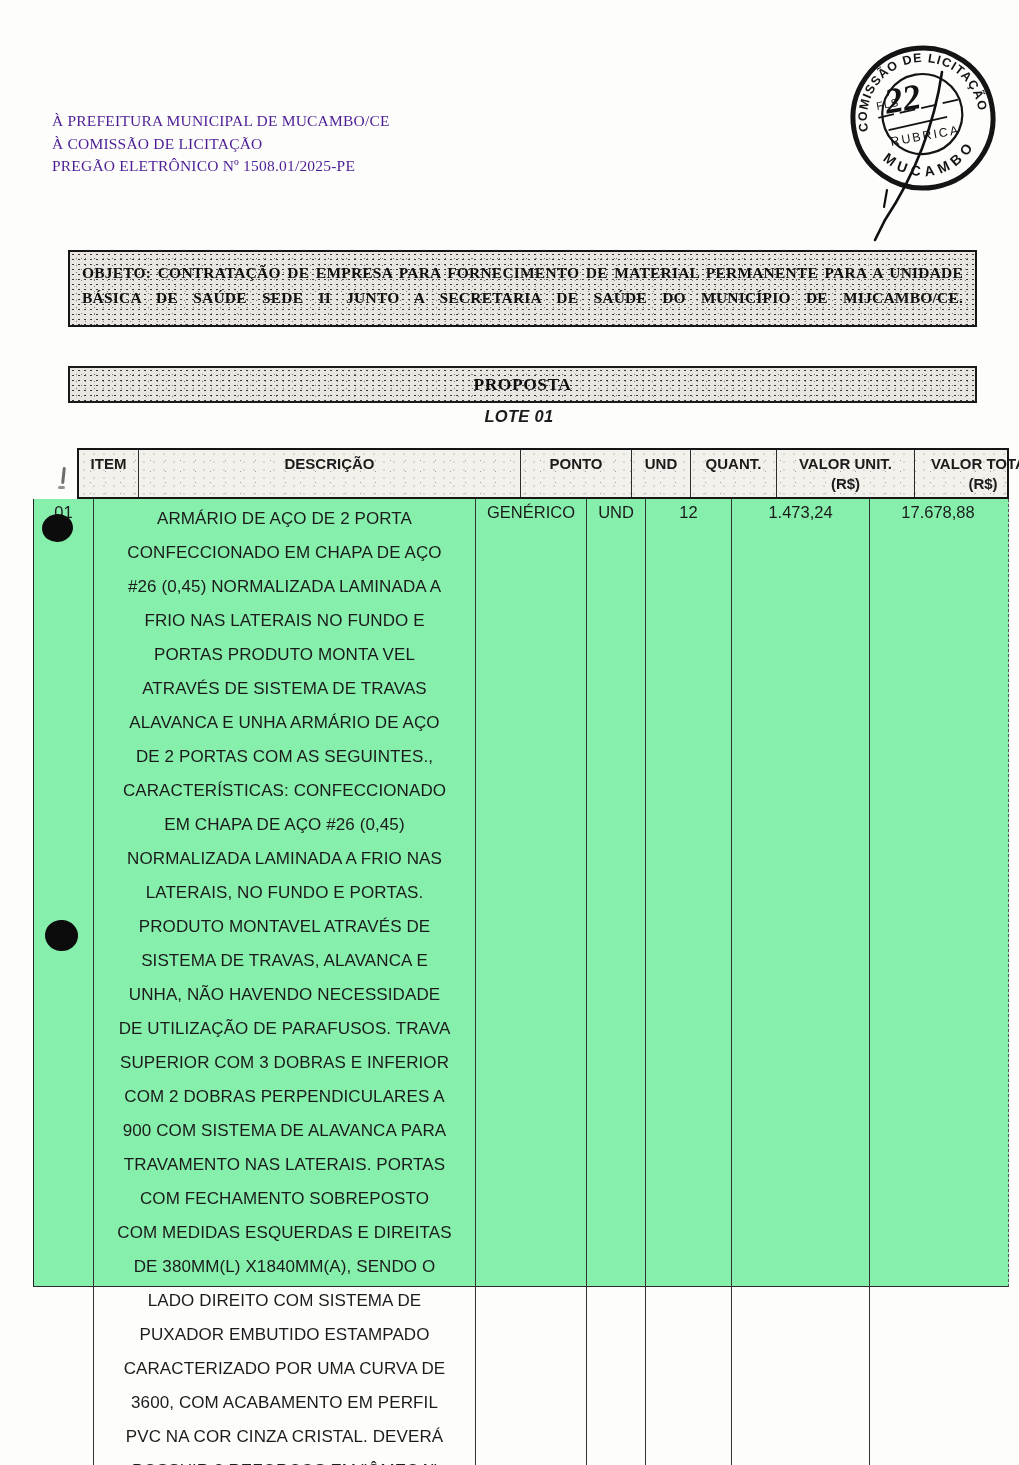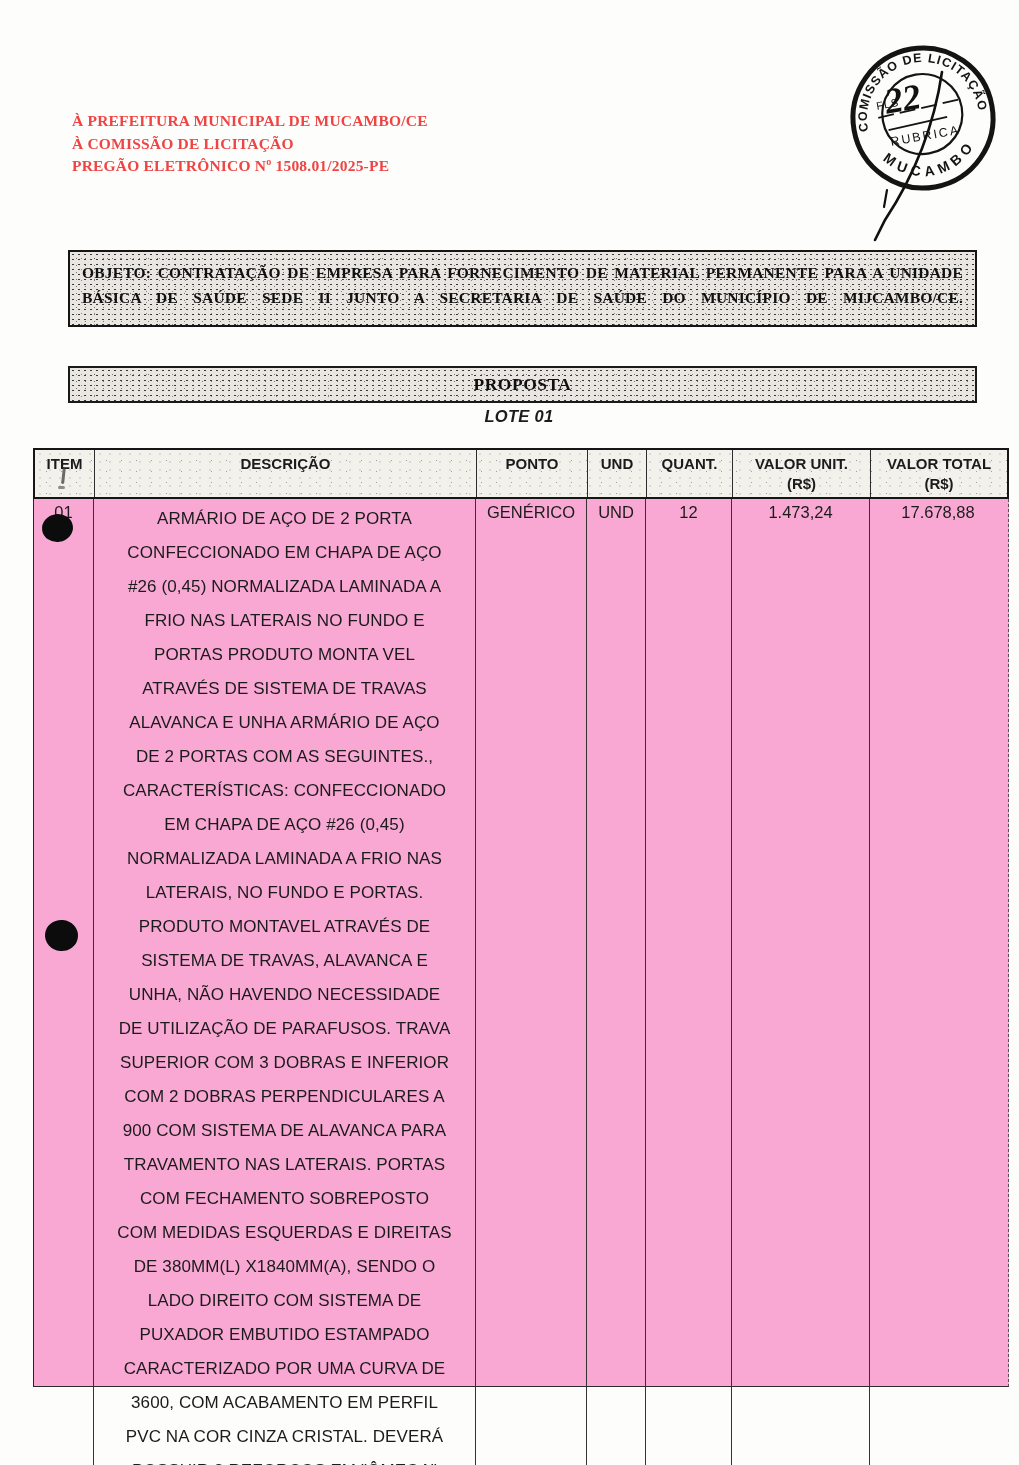--- a/index.html
+++ b/index.html
@@ -4,23 +4,23 @@
 <style>
   html,body { margin:0; padding:0; background:#888; }
   .page {
     position:relative; width:1019px; height:1465px; margin:0 auto;
     background:#fdfdfc; overflow:hidden;
     font-family:"Liberation Sans", sans-serif; color:#1b1b1b;
   }
 
   
   .doc-header {
-    position:absolute; left:72px; top:110px;
-    font-family:"Liberation Serif", serif; font-weight:700;
-    font-size:15.5px; line-height:22.5px; letter-spacing:.2px; color:#ef4444;
+    position:absolute; left:52px; top:110px;
+    font-family:"Liberation Serif", serif; font-weight:400;
+    font-size:15.5px; line-height:22.5px; letter-spacing:.2px; color:#4c1d95;
   }
 
   
   .speckle-dark {
     background-color:#e9e6e1;
     background-image:
       radial-gradient(rgba(25,25,25,.85) .6px, transparent .95px),
       radial-gradient(rgba(60,60,60,.65) .5px, transparent .8px),
       radial-gradient(rgba(20,20,20,.45) .7px, transparent 1px);
     background-size:6px 5px, 9px 7px, 13px 11px;
@@ -54,33 +54,33 @@
 
   .lote-title {
     position:absolute; left:33px; top:407px; width:972px;
     text-align:center; font-weight:700; font-size:16.5px; letter-spacing:.3px;font-style:italic;
   }
 
   
   .tbl { position:absolute; left:33px; top:448px; width:976px; }
   .thead {
     display:grid; grid-template-columns:60px 382px 111px 59px 86px 138px 136px;
-    border:2.5px solid #161616; box-sizing:border-box;
+    border:2.5px solid #161616; box-sizing:border-box;margin-left:44px;
   }
   .th {
     box-sizing:border-box; border-right:1.2px solid #2c2c2c;
     text-align:center; font-weight:700; font-size:15px; line-height:20px;
     padding-top:4px; height:47px; position:relative;
   }
   .th:last-child { border-right:none; }
   .tbody {
     display:grid; grid-template-columns:60px 382px 111px 59px 86px 138px 136px;
     border-left:1.6px solid #242424; border-right:1.2px dashed #555;
-    border-bottom:1.8px solid #2a2a2a; height:888px; box-sizing:border-box;
-    background:#f9a8d4;
+    border-bottom:1.8px solid #2a2a2a; height:788px; box-sizing:border-box;
+    background:#86efac;
   }
   .td {
     box-sizing:border-box; border-right:1.1px solid #333;
     padding-top:4px; text-align:center; font-size:16.5px;
   }
   .td:last-child { border-right:none; }
   .td.desc {
     font-size:17px; line-height:34px; white-space:pre-line;
     padding:3px 4px 0; letter-spacing:.1px;
   }

